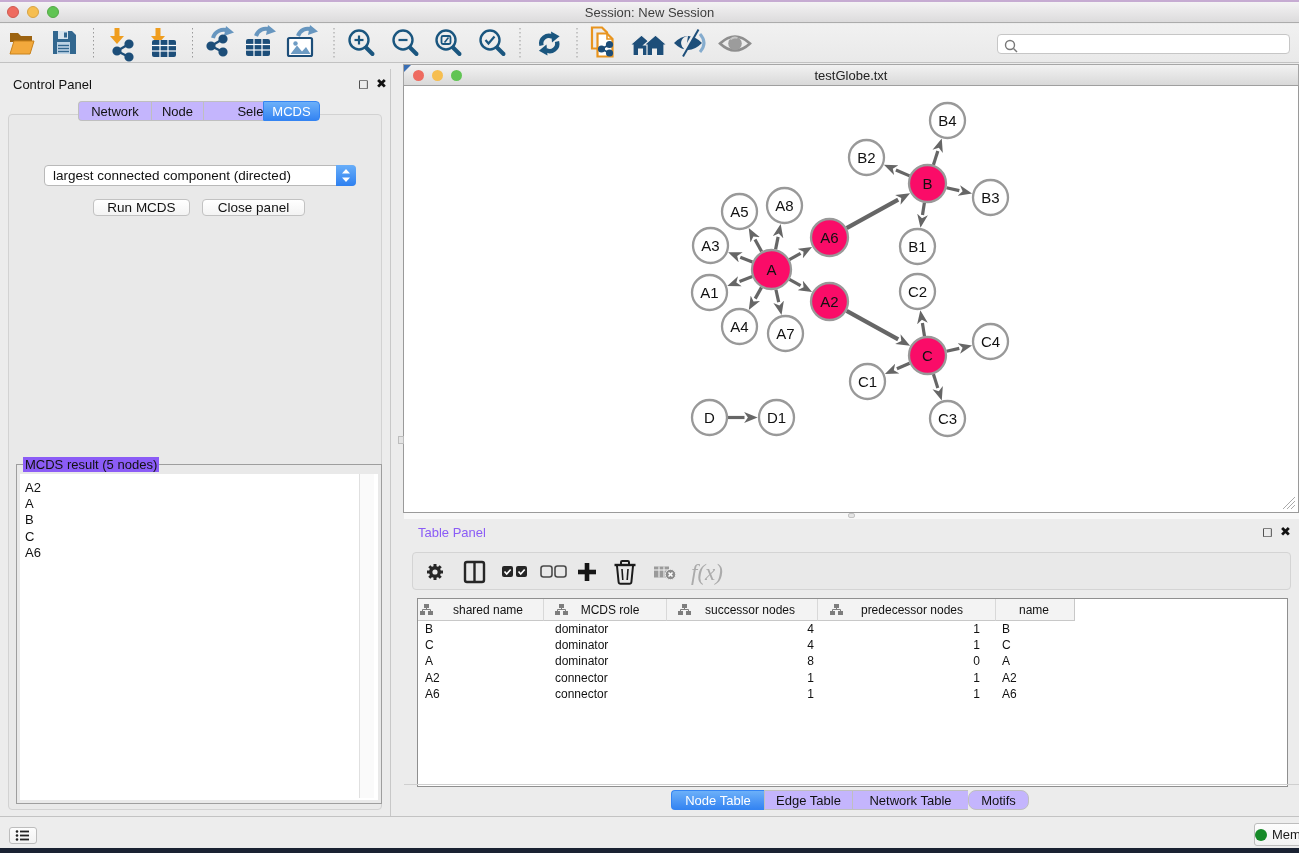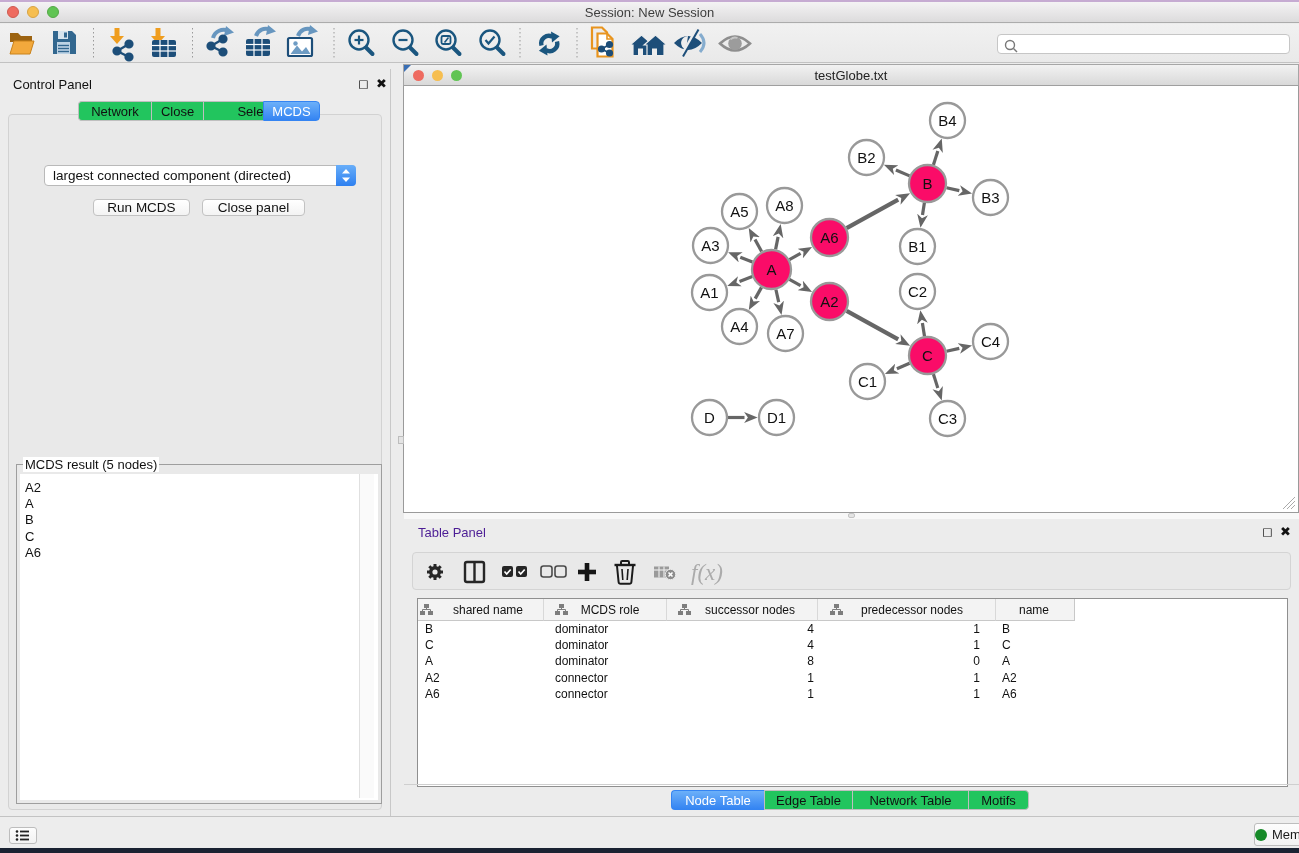--- a/index.html
+++ b/index.html
@@ -10,42 +10,42 @@
 #purple { left:0; top:0; width:1299px; height:2px; background:#C6ABD2; }
 #titlebar { left:0; top:2px; width:1299px; height:21px; background:linear-gradient(#F4F3F4,#DCDBDC); border-bottom:1px solid #ACACAC; }
 #titlebar .tl { position:absolute; top:4px; width:12px; height:12px; border-radius:50%; }
 #title-text { width:100%; text-align:center; font-size:13px; color:#3E3E3E; top:3px; position:absolute; }
 #toolbar { left:0; top:24px; width:1299px; height:39px; background:linear-gradient(#F1F1F1,#E9E9E9); border-bottom:1px solid #C2C2C2; }
 
 #cpanel { left:0; top:69px; width:391px; height:752px; background:#ECECEC; border-right:1px solid #C8C8C8; }
 #cp-title { left:13px; top:8px; font-size:13px; color:#111; position:absolute; }
 .winbtns { position:absolute; font-size:13px; color:#111; }
 #cp-tabs { position:absolute; top:32px; left:78px; height:20px; display:flex; z-index:3; }
-.tab { height:20px; font-size:13px; color:#111; background:#22c55e; border:1px solid #BFBFBF; border-right:none; display:flex; align-items:center; justify-content:center; }
+.tab { height:20px; font-size:13px; color:#111; background:#c4b5fd; border:1px solid #BFBFBF; border-right:none; display:flex; align-items:center; justify-content:center; }
 .tab:first-child { border-radius:4px 0 0 4px; }
 .tab:last-child  { border-radius:0 4px 4px 0; border-right:1px solid #BFBFBF; }
 .tab.sel { background:linear-gradient(#6CB0F9,#3484F2); color:#fff; border-color:#3484F2; }
 #cp-inner { position:absolute; left:8px; top:45px; width:374px; height:696px; background:#E9E9E9; border:1px solid #D2D2D2; border-radius:4px; }
 #opt-label { position:absolute; top:28px; width:100%; text-align:center; font-size:13.5px; color:#111; }
 #dropdown { position:absolute; left:35px; top:50px; width:312px; height:21px; background:#fff; border:1px solid #B9B9B9; border-radius:4px; font-size:13.5px; color:#111; line-height:19px; padding-left:8px; }
 #dd-step { position:absolute; right:-1px; top:-1px; width:20px; height:21px; background:linear-gradient(#68AEF9,#2E80F0); border-radius:0 4px 4px 0; }
 .btn { position:absolute; background:linear-gradient(#FFFFFF,#F3F3F3); border:1px solid #C2C2C2; border-radius:4px; font-size:13.5px; color:#111; text-align:center; }
 #fieldset { position:absolute; left:7px; top:349px; width:366px; height:340px; border:1px solid #9E9E9E; }
-#fs-legend { position:absolute; left:6px; top:-8px; background:#ffffff; font-size:13px; color:#111; padding:0 2px; }
+#fs-legend { position:absolute; left:6px; top:-8px; background:#8b5cf6; font-size:13px; color:#111; padding:0 2px; }
 #fs-list { position:absolute; left:3px; top:9px; width:358px; height:326px; background:#fff; font-size:13px; color:#111; line-height:16.2px; padding:6px 0 0 5px; }
 #fs-scroll { position:absolute; right:4px; top:0px; width:15px; height:324px; background:#FAFAFA; border-left:1px solid #E0E0E0; }
 
 #netwin { left:403px; top:64px; width:896px; height:459px; }
 #net-title { position:absolute; left:0; top:0; width:896px; height:22px; background:linear-gradient(#F2F2F2,#D9D9D9); border:1px solid #A6A6A6; border-bottom:1px solid #9F9F9F; }
 .tl2 { position:absolute; top:5px; width:11px; height:11px; border-radius:50%; }
 #net-title-text { position:absolute; width:100%; top:3px; text-align:center; font-size:13px; color:#222; }
 #net-canvas { position:absolute; left:0; top:22px; width:896px; height:427px; background:#fff; border:1px solid #9A9A9A; border-top:none; }
 
 #tpanel { left:404px; top:513px; width:895px; height:302px; background:#ECECEC; }
-#tp-title { position:absolute; left:14px; top:12px; font-size:13px; color:#4c1d95; }
+#tp-title { position:absolute; left:14px; top:12px; font-size:13px; color:#8b5cf6; }
 #tp-toolbar { position:absolute; left:8px; top:39px; width:879px; height:38px; background:#E9E9E9; border:1px solid #D4D4D4; border-radius:4px; }
 #ttable { position:absolute; left:13px; top:85px; width:871px; height:189px; background:#fff; border:1px solid #8F8F8F; }
 .thead { position:absolute; top:0; height:22px; background:#F3F3F3; border-right:1px solid #D8D8D8; border-bottom:1px solid #C8C8C8; font-size:12px; color:#111; text-align:center; line-height:21px; }
 .trow { position:absolute; font-size:12px; color:#111; height:16px; line-height:16px; }
 #tp-line { position:absolute; left:0px; top:271px; width:895px; height:1px; background:#CFCFCF; }
 #btabs { position:absolute; left:267px; top:277px; height:20px; display:flex; }
 
 #statusbar { left:0; top:816px; width:1299px; height:31px; background:#EDEDED; border-top:1px solid #C3C3C3; }
 #darkstrip { left:0; top:848px; width:1299px; height:5px; background:#1A2232; }
 .sbtn { position:absolute; background:linear-gradient(#FDFDFD,#F2F2F2); border:1px solid #BDBDBD; border-radius:3px; }
@@ -194,21 +194,21 @@
       <line x1="10.5" y1="10.5" x2="14" y2="14" stroke="#787878" stroke-width="1.4"></line>
     </svg>
   </div>
 </div>
 <div id="cpanel" class="abs">
   <div id="cp-title">Control Panel</div>
   <div class="winbtns" style="left:358px; top:7px;">◻</div>
   <div class="winbtns" style="left:376px; top:7px;">✖</div>
   <div id="cp-tabs">
     <div class="tab" style="width:73px;">Network</div>
-    <div class="tab" style="width:52px;">Close</div>
+    <div class="tab" style="width:52px;">Node</div>
     <div class="tab" style="width:60px;padding-left:44px;">Select</div>
     <div class="tab sel" style="width:57px;">MCDS</div>
   </div>
   <div id="cp-inner">
     <div id="dropdown">largest connected component (directed)
       <div id="dd-step"><svg width="20" height="21" viewBox="0 0 20 21">
             <path d="M10,4 L14,8.5 H6 z" fill="#fff"></path>
             <path d="M10,17 L6,12.5 H14 z" fill="#fff"></path>
           </svg></div>
     </div>
@@ -433,21 +433,21 @@
       <div class="trow" style="left:137px; top:87px;">connector</div>
       <div class="trow" style="left:346px; top:87px; width:50px; text-align:right;">1</div>
       <div class="trow" style="left:512px; top:87px; width:50px; text-align:right;">1</div>
       <div class="trow" style="left:584px; top:87px;">A6</div>
   </div>
   <div id="tp-line"></div>
   <div id="btabs">
     <div class="tab sel" style="width:93px;">Node Table</div>
     <div class="tab" style="width:88px;">Edge Table</div>
     <div class="tab" style="width:116px;">Network Table</div>
-    <div class="tab" style="width:61px;">Motifs</div>
+    <div class="tab" style="width:61px;border-radius:8px;">Motifs</div>
   </div>
 </div>
 <div id="statusbar" class="abs">
   <div class="sbtn" style="left:9px; top:10px; width:28px; height:17px;"><svg width="26" height="15" viewBox="0 0 26 15">
         <g fill="#222">
           <circle cx="7" cy="3.5" r="1.3"></circle>
           <circle cx="7" cy="7.5" r="1.3"></circle>
           <circle cx="7" cy="11.5" r="1.3"></circle>
           <rect x="10" y="2.6" width="9" height="1.8"></rect>
           <rect x="10" y="6.6" width="9" height="1.8"></rect>

